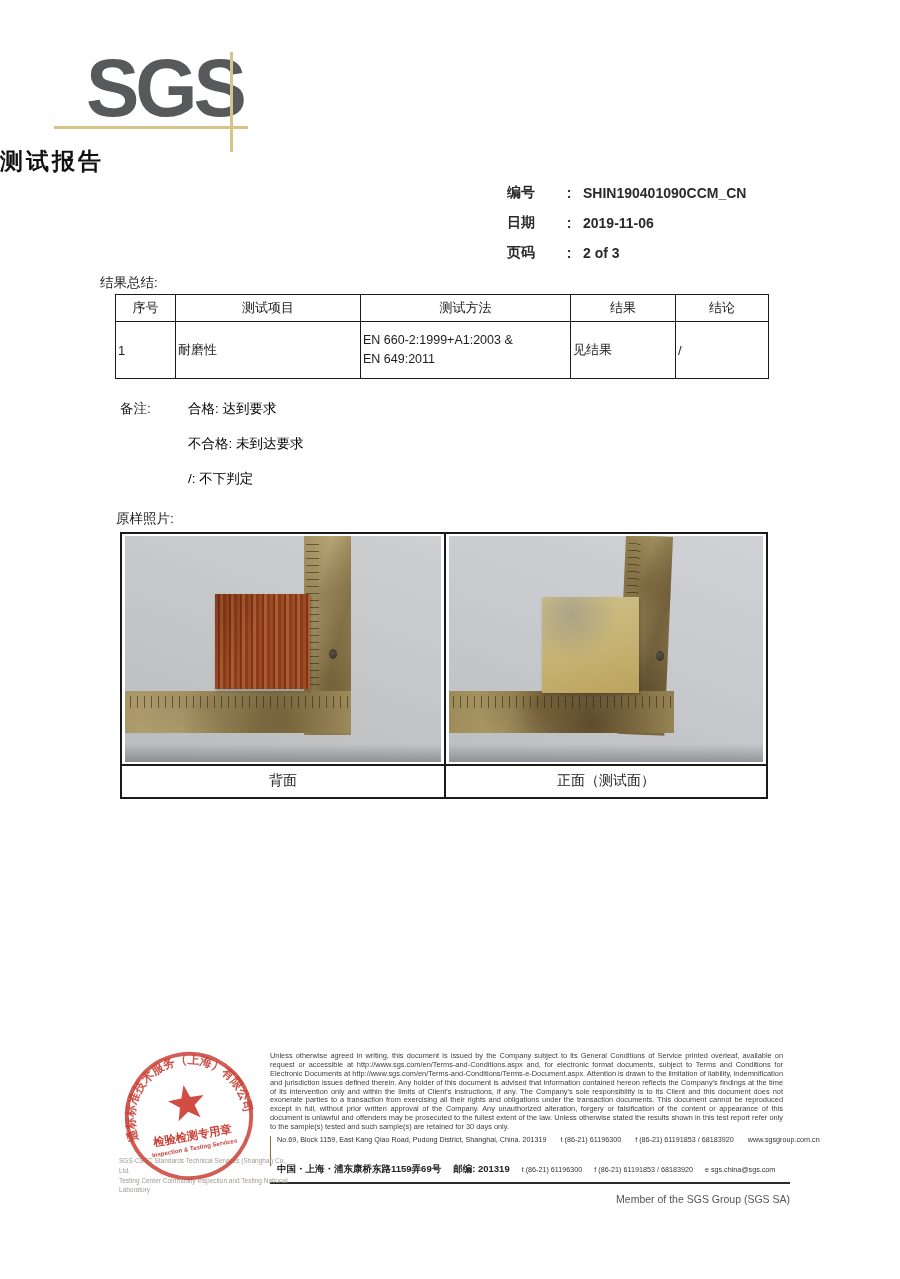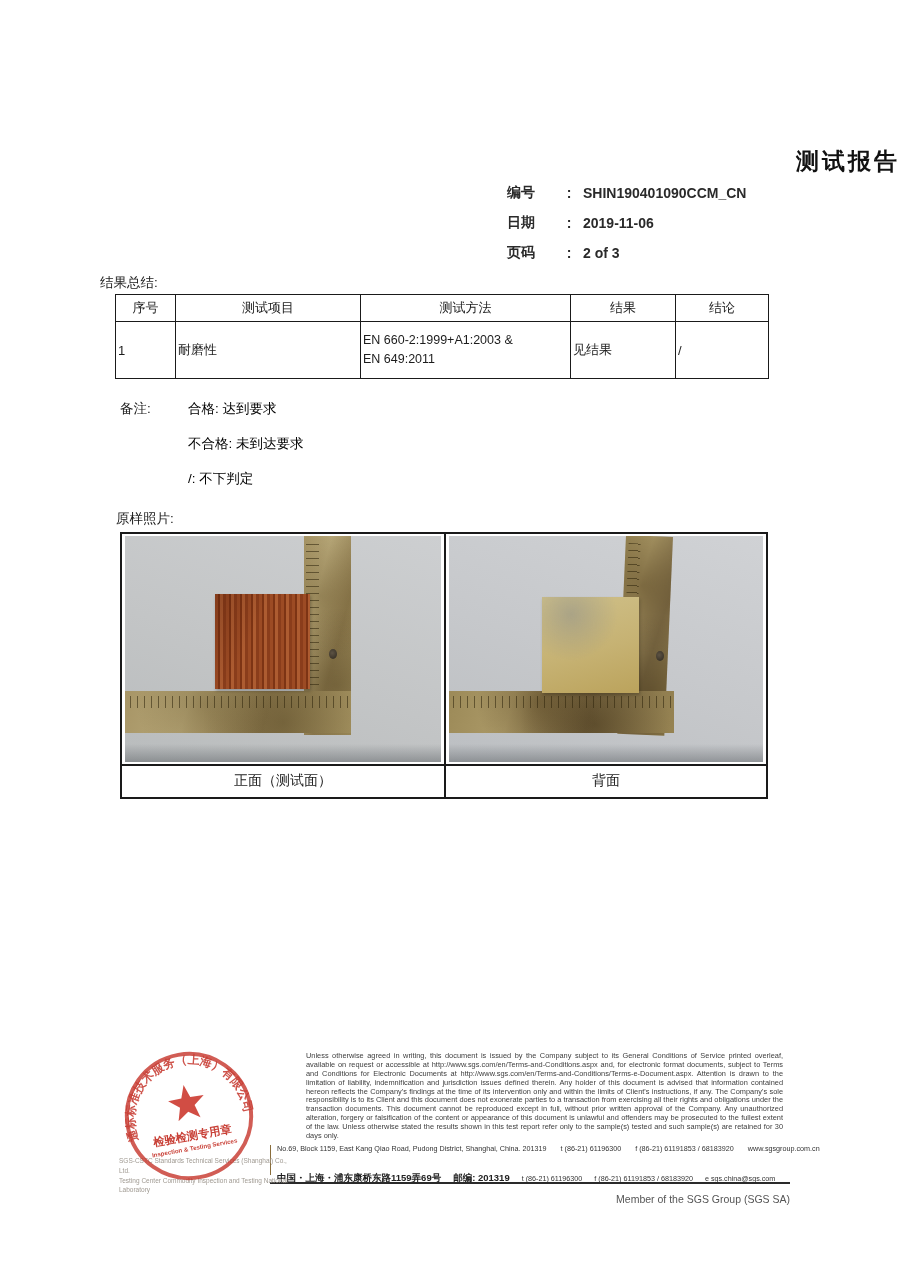--- a/index.html
+++ b/index.html
@@ -8,21 +8,21 @@
   .page { position:relative; width:900px; height:1279px; background:#fff; overflow:hidden; margin:0 auto; }
 
   
   .logo-wrap { position:absolute; left:58px; top:46px; width:220px; height:110px; }
   .logo-text { position:absolute; left:28px; top:2px; font-size:80px; font-weight:bold;
                letter-spacing:-4px; color:#58595b; transform:scaleY(1.02); line-height:1; }
   .logo-vline { position:absolute; left:172px; top:6px; width:3px; height:100px; background:#d6c488; }
   .logo-hline { position:absolute; left:-4px; top:80px; width:194px; height:3px; background:#d6c488; }
 
   
-  .report-title { position:absolute; left:0; top:146px; width:900px; text-align:right;
+  .report-title { position:absolute; left:0; top:146px; width:900px; text-align:left;
                   font-size:23px; font-weight:bold; letter-spacing:3px; color:#111; }
   .hdr-fields { position:absolute; left:487px; top:178px; }
   .hdr-row { display:flex; height:30px; align-items:center; font-size:14px; font-weight:bold; color:#2a2a2a;margin-left:20px; }
   .hdr-label { width:48px; }
   .hdr-colon { width:28px; text-align:center; }
   .hdr-value { white-space:nowrap; }
 
   
   .sec-title { position:absolute; font-size:13.5px; color:#1c1c1c; }
   .t-summary-title { left:100px; top:274px; }
@@ -77,36 +77,41 @@
   .caption-row { display:flex; border-top:2px solid #1a1a1a; }
   .caption-cell { width:50%; text-align:center; font-size:14px; color:#1c1c1c; padding:6px 0 7px; }
   .caption-cell + .caption-cell { border-left:2px solid #1a1a1a; }
 
   
   .stamp { position:absolute; left:120px; top:1047px; width:138px; height:138px;
            transform:rotate(-10deg); opacity:.92; z-index:3; }
   .company-lines { position:absolute; left:119px; top:1156px; width:170px; z-index:2;
                    font-size:6.5px; color:#a09a92; line-height:1.5; }
   .legal { position:absolute; left:270px; top:1052px; width:513px; }
-  .disclaimer { font-size:7.4px; line-height:1.2; color:#3d3d3d; text-align:justify;margin-left:36px; }
+  .disclaimer { font-size:7.4px; line-height:1.2; color:#3d3d3d; text-align:justify; }
   .attention { font-size:7.4px; line-height:1.2; color:#e06a2e; font-weight:bold; margin-top:1px; }
   .addr-block { position:relative; margin-top:3px; padding-left:7px; }
   .addr-vline { position:absolute; left:0; top:1px; width:1px; height:30px; background:#8a6d3b; }
   .addr-row1 { display:flex; gap:14px; font-size:7.2px; color:#333; align-items:center; white-space:nowrap; }
   .addr-row2 { display:flex; gap:12px; font-size:9.5px; color:#222; align-items:baseline;
                white-space:nowrap; margin-top:19px; font-weight:bold; }
   .addr-row2 .thin { font-weight:normal; font-size:7.2px; color:#333; }
   .footer-rule { position:absolute; left:270px; top:1182px; width:520px; height:2px; background:#2a2a2a; }
   .member-line { position:absolute; right:110px; top:1193px; font-size:10.5px; color:#555; }
 </style>
 </head>
 <body>
 
 <div class="page">
 
+  <div class="logo-wrap">
+    <div class="logo-text">SGS</div>
+    <div class="logo-vline"></div>
+    <div class="logo-hline"></div>
+  </div>
 
   <div class="report-title">测试报告</div>
 
   <div class="hdr-fields">
     <div class="hdr-row">
       <span class="hdr-label">编号</span>
       <span class="hdr-colon">:</span>
       <span class="hdr-value">SHIN190401090CCM_CN</span>
     </div>
     <div class="hdr-row">
@@ -172,22 +177,22 @@
       <div class="photo-cell">
         <div class="photo photo-back">
           <div class="ruler ruler-dark ruler-v" style="transform:rotate(2.5deg); transform-origin:top center;"></div>
           <div class="ruler ruler-dark ruler-h"></div>
           <div class="ruler-hole" style="left:66%; top:51%;"></div>
           <div class="sample sample-tan"></div>
         </div>
       </div>
     </div>
     <div class="caption-row">
+      <div class="caption-cell">背面</div>
       <div class="caption-cell">正面（测试面）</div>
-      <div class="caption-cell">背面</div>
     </div>
   </div>
 
   <div class="company-lines">
     <div>SGS-CSTC Standards Technical Services (Shanghai) Co., Ltd.</div>
     <div>Testing Center Commodity Inspection and Testing National Laboratory</div>
   </div>
 
   <svg class="stamp" viewBox="0 0 140 140">
     <circle cx="70" cy="70" r="63" fill="none" stroke="#c43026" stroke-width="4" opacity="0.85"></circle>

